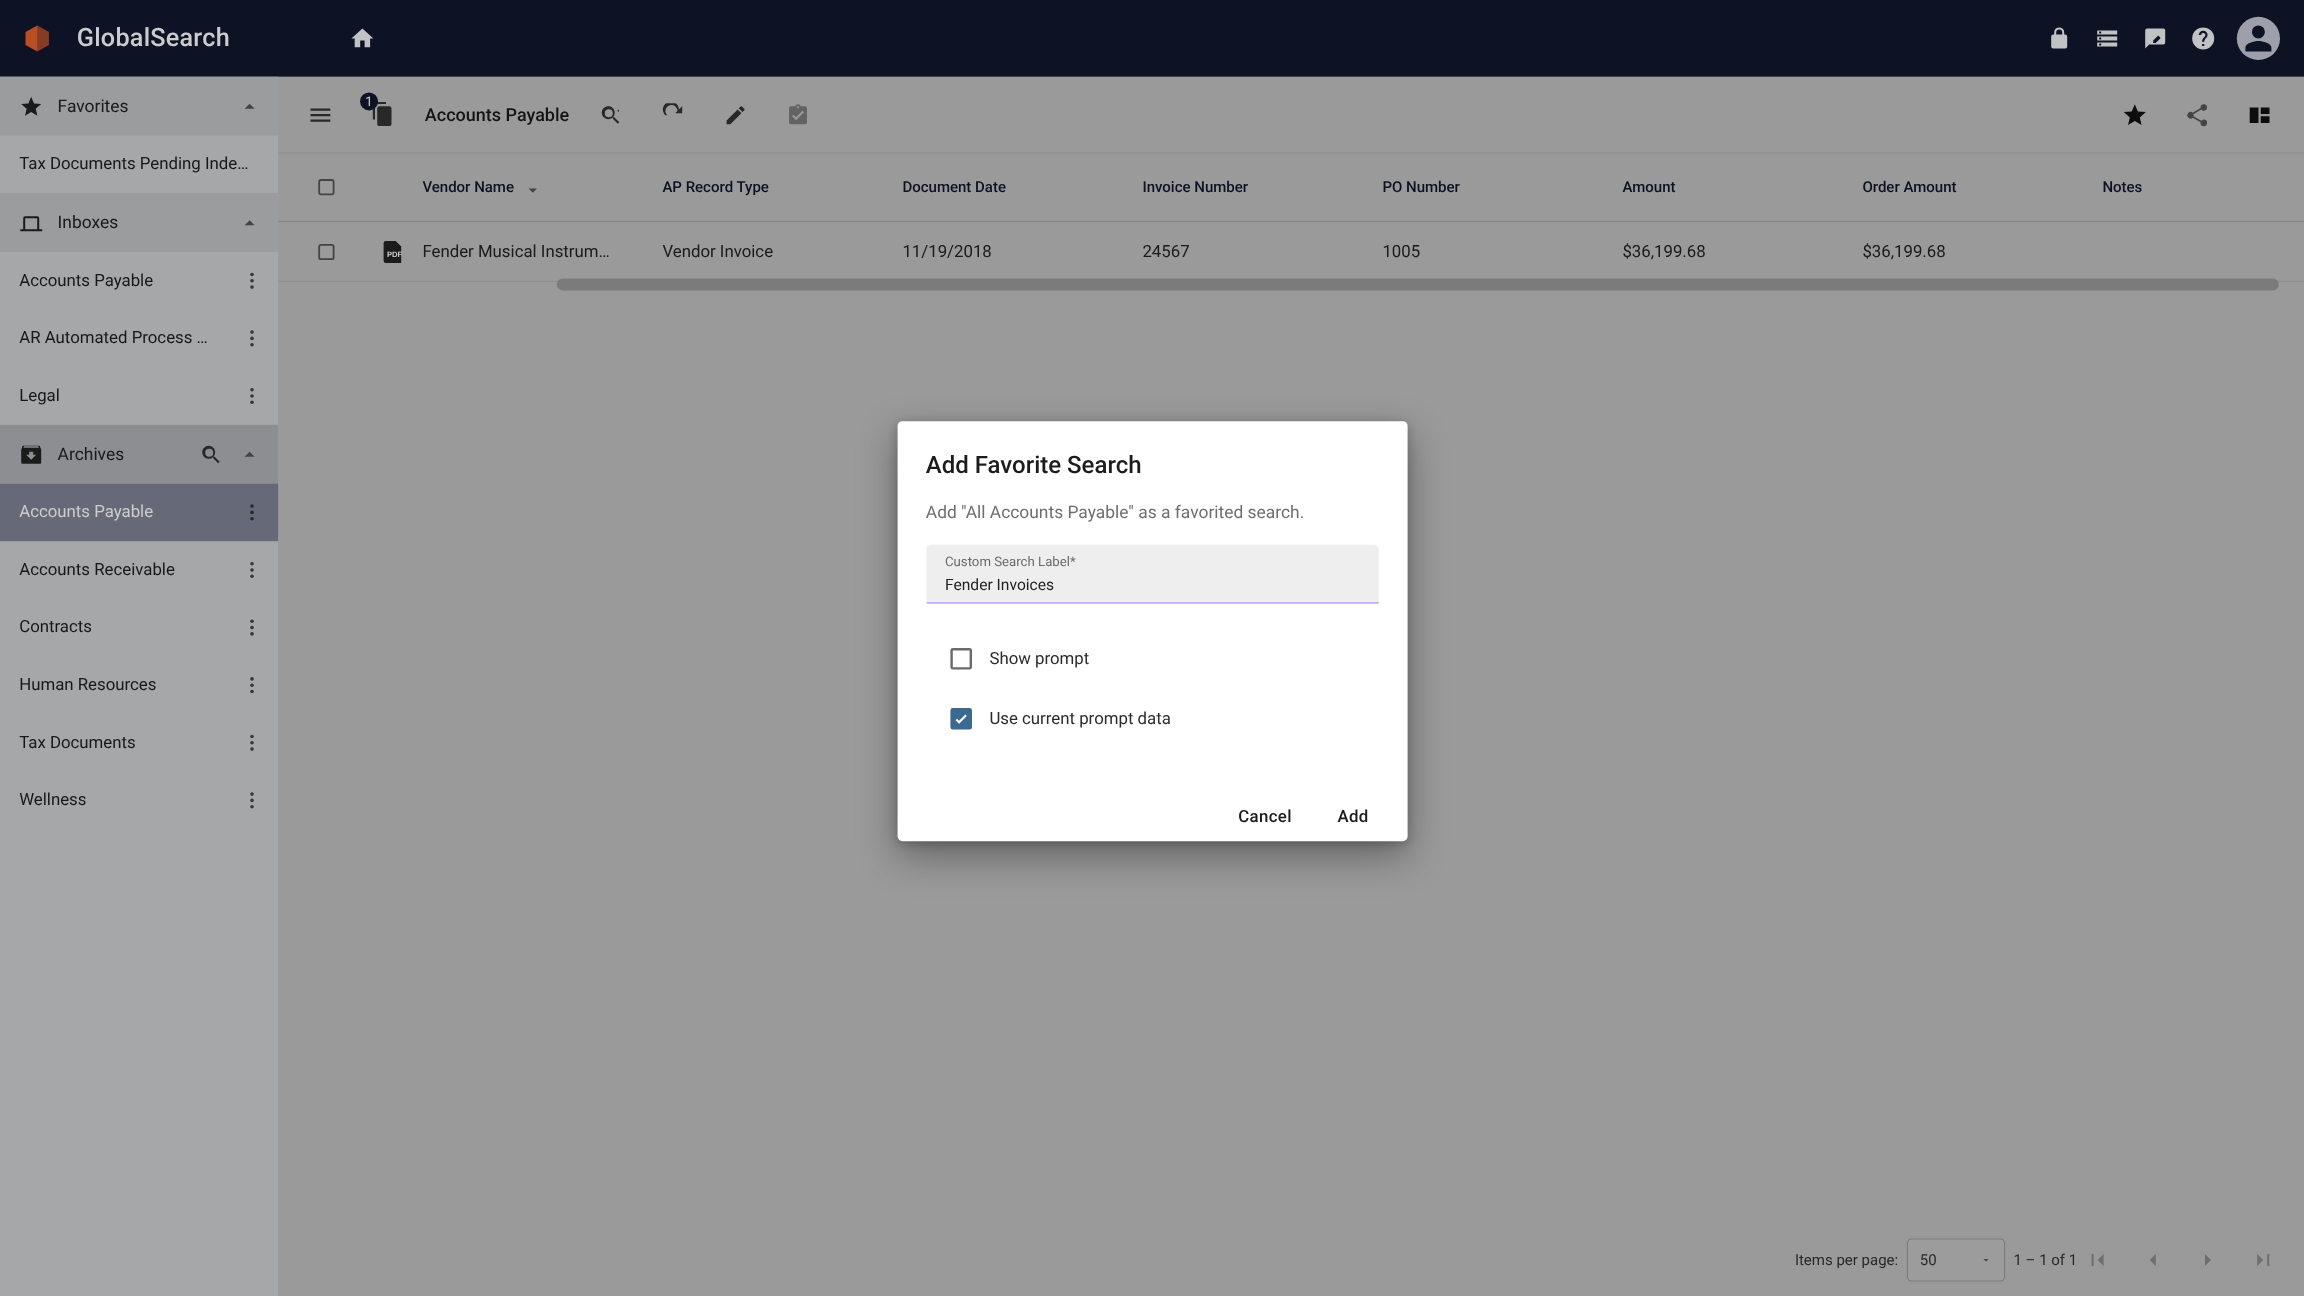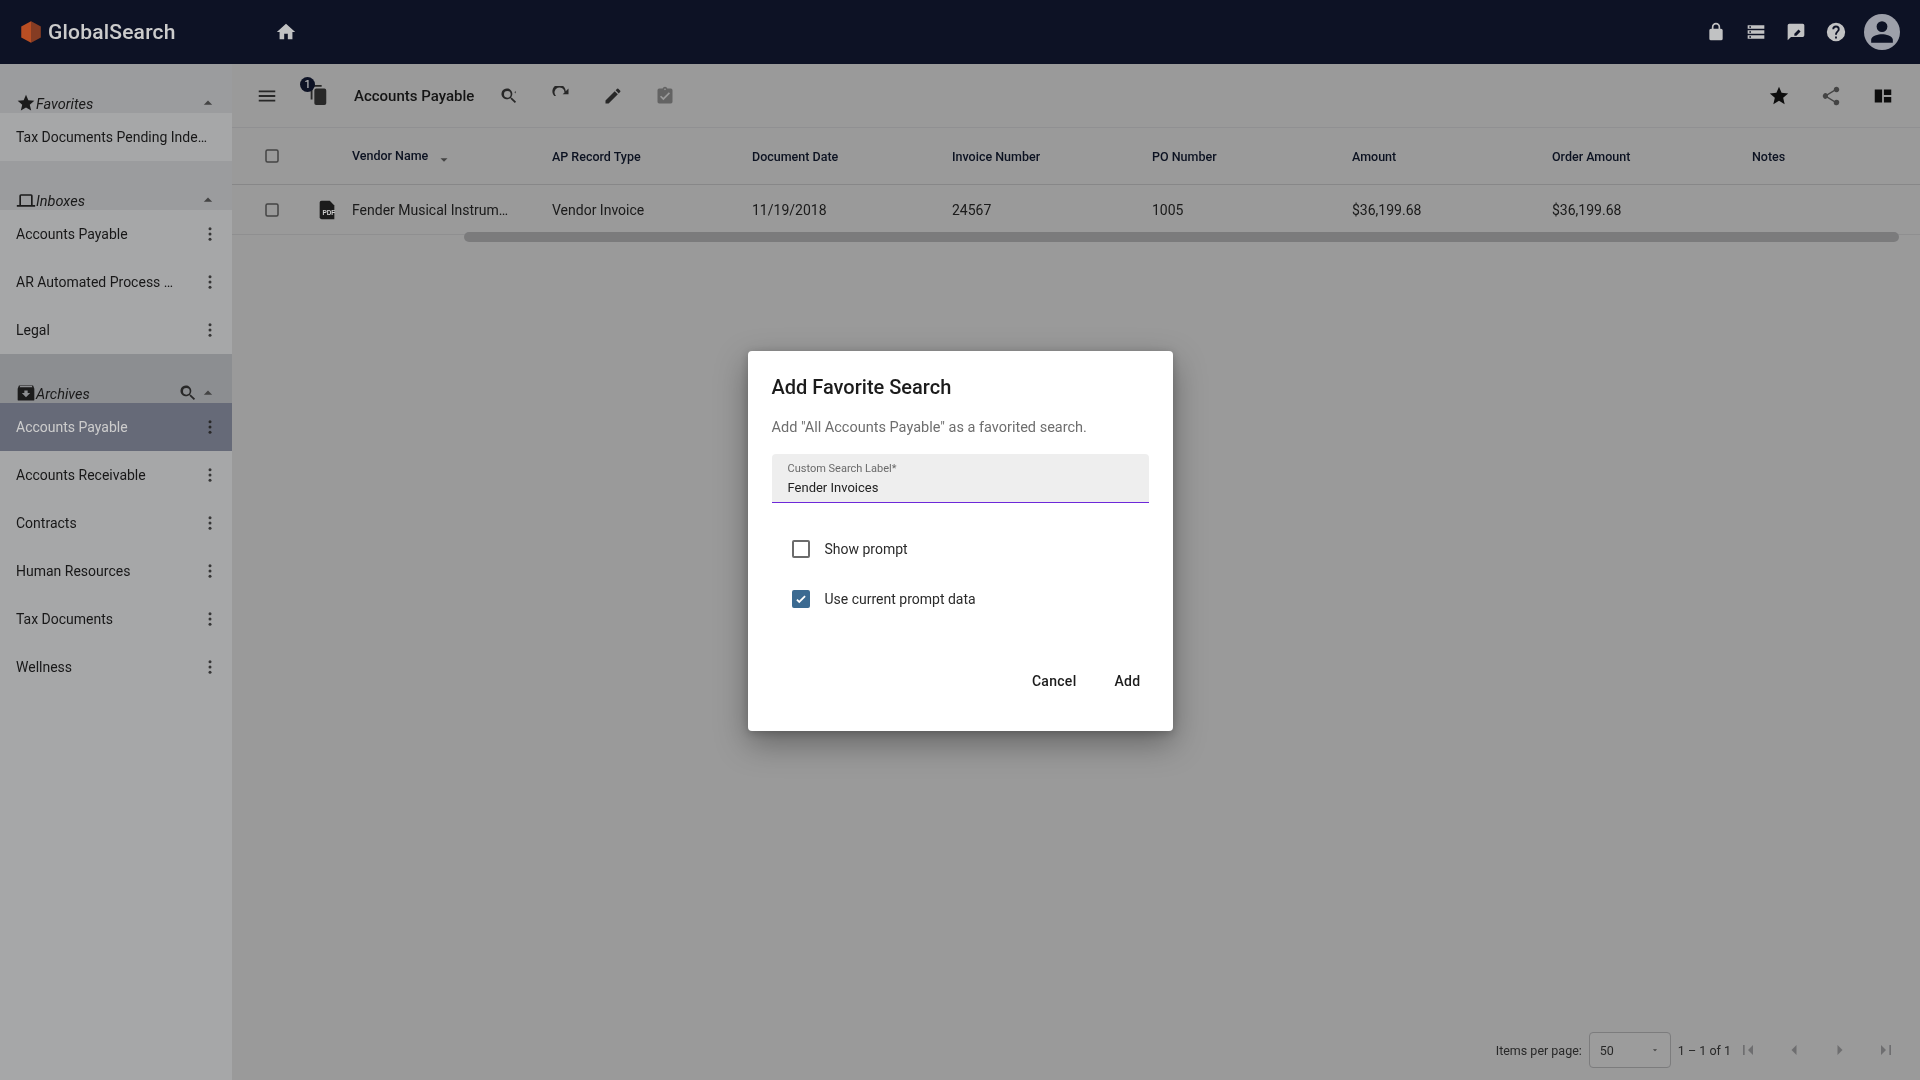--- a/index.html
+++ b/index.html
@@ -12,40 +12,40 @@
 svg { display: block; }
 
 
 .app-bar {
   background: #11172f;
   height: 64px;
   display: flex; align-items: center;
   padding: 0 18px 0 18px;
   color: #fff;
 }
-.brand { display: flex; align-items: center; gap: 4px; margin-right: 90px; }
+.brand { display: flex; align-items: center; gap: 20px; margin-right: 90px; }
 .brand-name { font-size: 21px; font-weight: 500; letter-spacing: 0.2px; }
 .app-bar-spacer { flex: 1; }
 .topbar-icon { width: 40px; height: 40px; display:flex; align-items:center; justify-content:center; color:#fff; opacity:0.95; cursor:pointer; }
 .avatar-circle { width: 36px; height: 36px; border-radius: 50%; background:#cfd3de; display:flex; align-items:center; justify-content:center; }
 .avatar-circle svg { fill:#11172f; }
 
 .layout { display:flex; height: calc(1080px - 64px); }
 
 
 .sidebar {
   width: 232px; flex: 0 0 232px;
   background:#d0d1d3;
   color:#1c1c1c;
   font-size: 14px;
   display:flex; flex-direction:column;
 }
 .side-section-header {
-  height: 49px; display:flex; align-items:flex-end; padding: 0 14px 0 16px;
-  background:#c2c3c6; cursor:pointer;font-style:italic;
+  height: 49px; display:flex; align-items:center; padding: 0 14px 0 16px;
+  background:#c2c3c6; gap: 12px; cursor:pointer;
 }
 .side-section-header.strong { background:#b0b2b6; }
 .side-section-header .label { flex:1; font-size:14.5px; font-weight:400; color:#222; }
 .side-item {
   height: 48px; display:flex; align-items:center; padding: 0 10px 0 16px;
   gap: 10px; cursor:pointer;
 }
 .side-item .label { flex:1; white-space:nowrap; overflow:hidden; text-overflow:ellipsis; font-size:14px; color:#1e1e1e; }
 .side-item.selected { background:#808597; color:#fff; }
 .side-item.selected .label { color:#fff; }
@@ -123,21 +123,21 @@
 }
 .textfield .tf-label { font-size:11px; color:#6a6a6a; display:block; margin-bottom:2px; }
 .textfield input {
   border:none; background:transparent; outline:none; font-size:13px; color:#222; width:100%;
   font-family:inherit;
 }
 .check-row { display:flex; align-items:center; gap:15px; font-size:14px; color:#2b2b2b; margin-left:20px; height:36px; margin-top:14px; }
 .chkbox { width:18px; height:18px; border:2px solid #6b6b6b; border-radius:2px; display:inline-flex; align-items:center; justify-content:center; }
 .chkbox.checked { background:#3b6a91; border-color:#3b6a91; }
 .chkbox.checked svg { stroke:#fff; }
-.dialog-actions { display:flex; justify-content:flex-end; gap:22px; padding: 12px 24px 36px; }
+.dialog-actions { display:flex; justify-content:flex-end; gap:22px; padding: 12px 24px 6px; }
 .dialog-actions button {
   border:none; background:none; font-family:inherit; font-size:14px; font-weight:500;
   color:#1c1c1c; letter-spacing:0.3px; cursor:pointer; padding:6px 8px;
 }
 </style>
 </head>
 <body>
 
 <div class="app-bar">
   <div class="brand">

